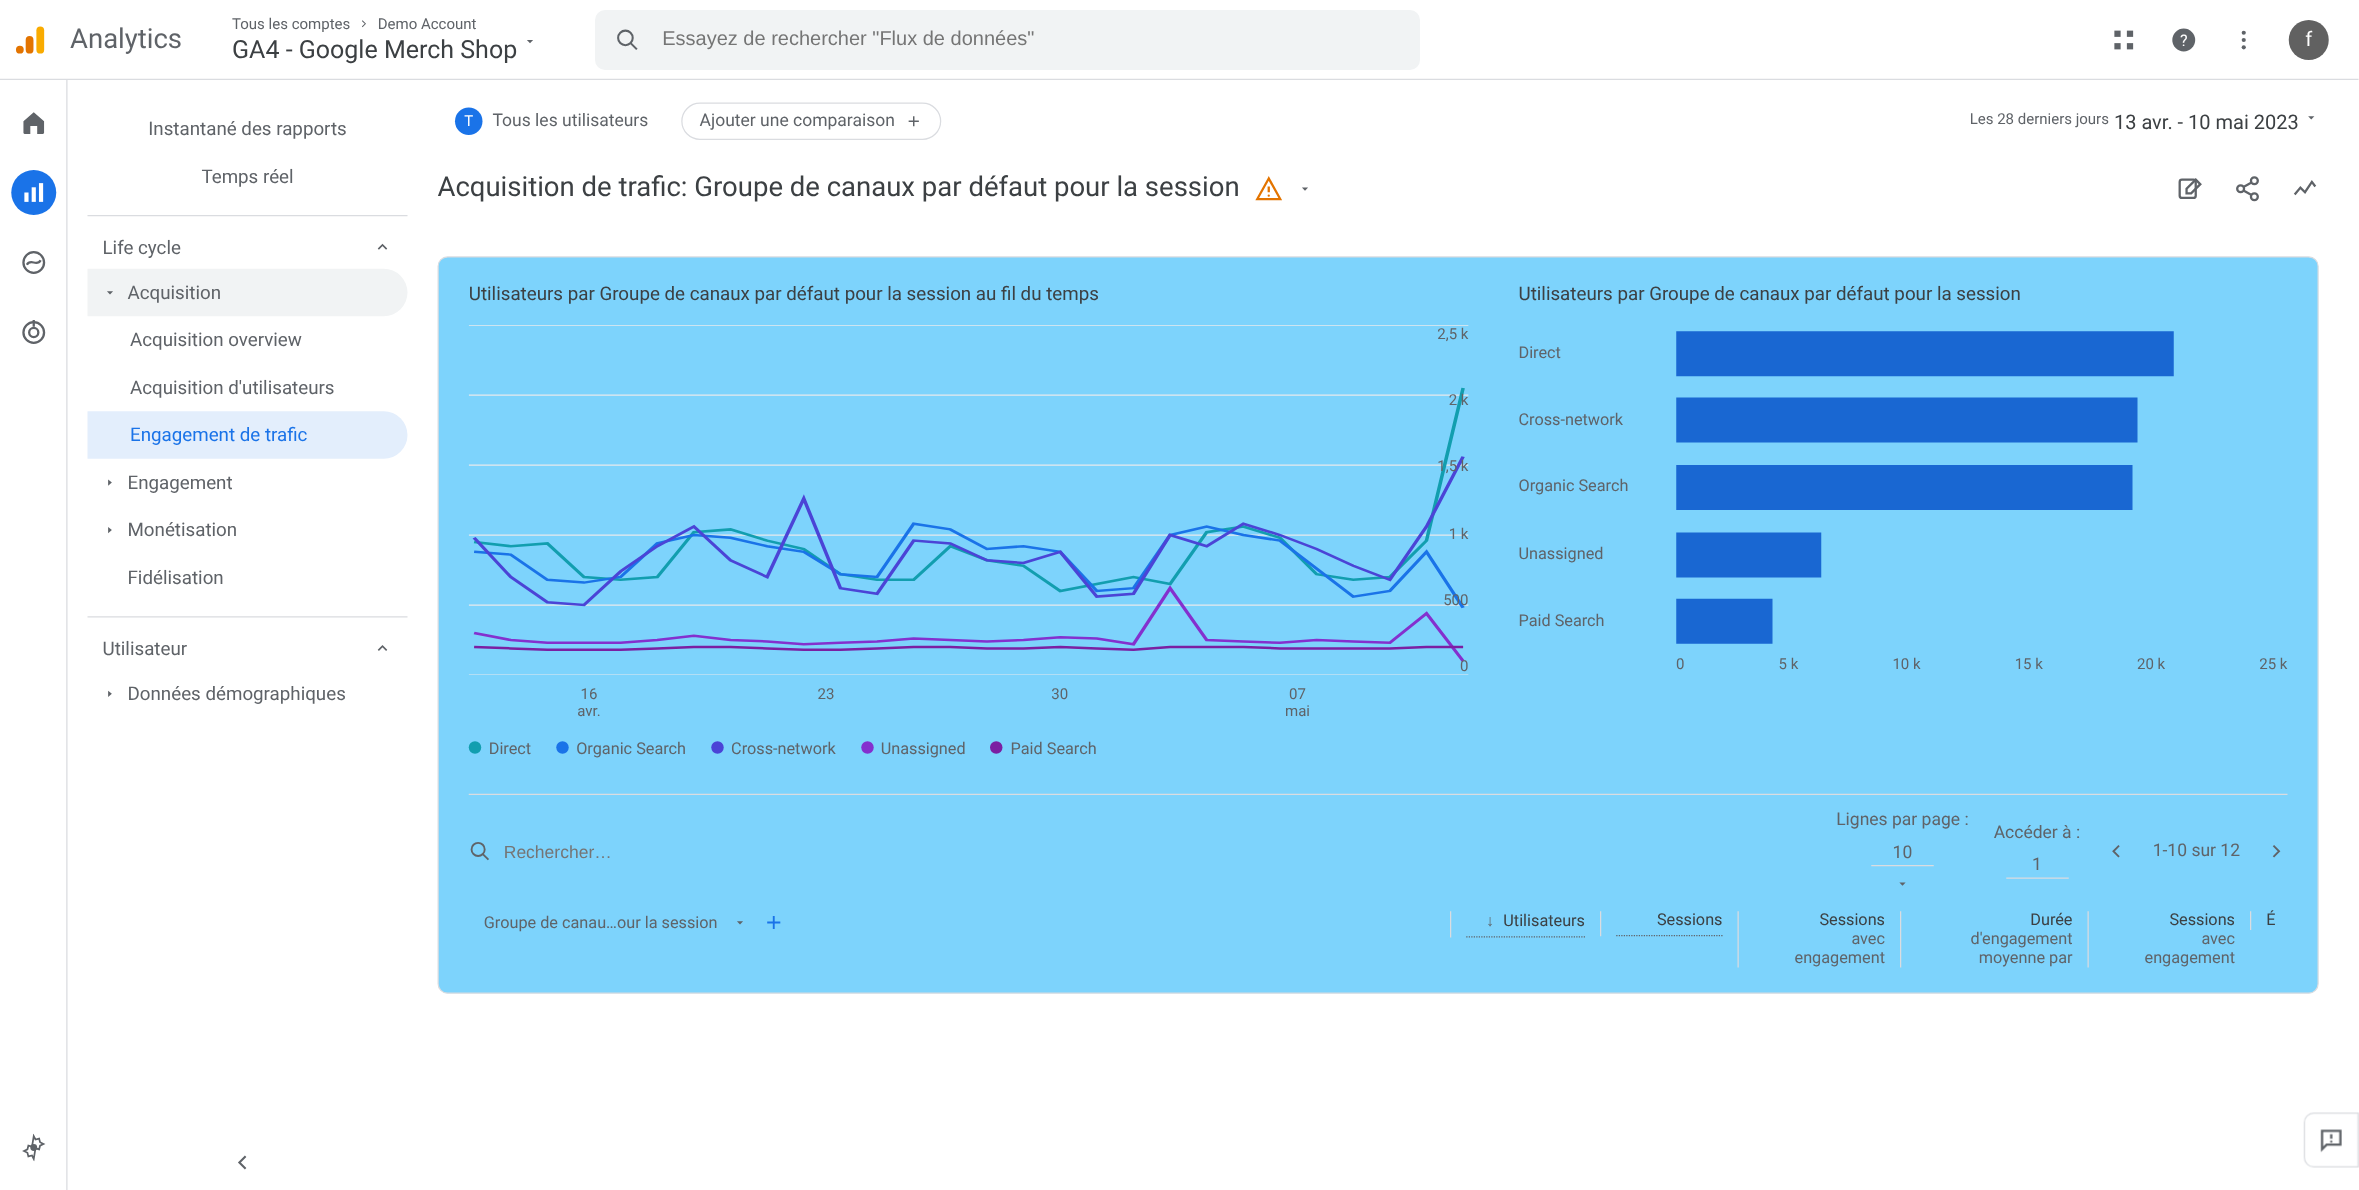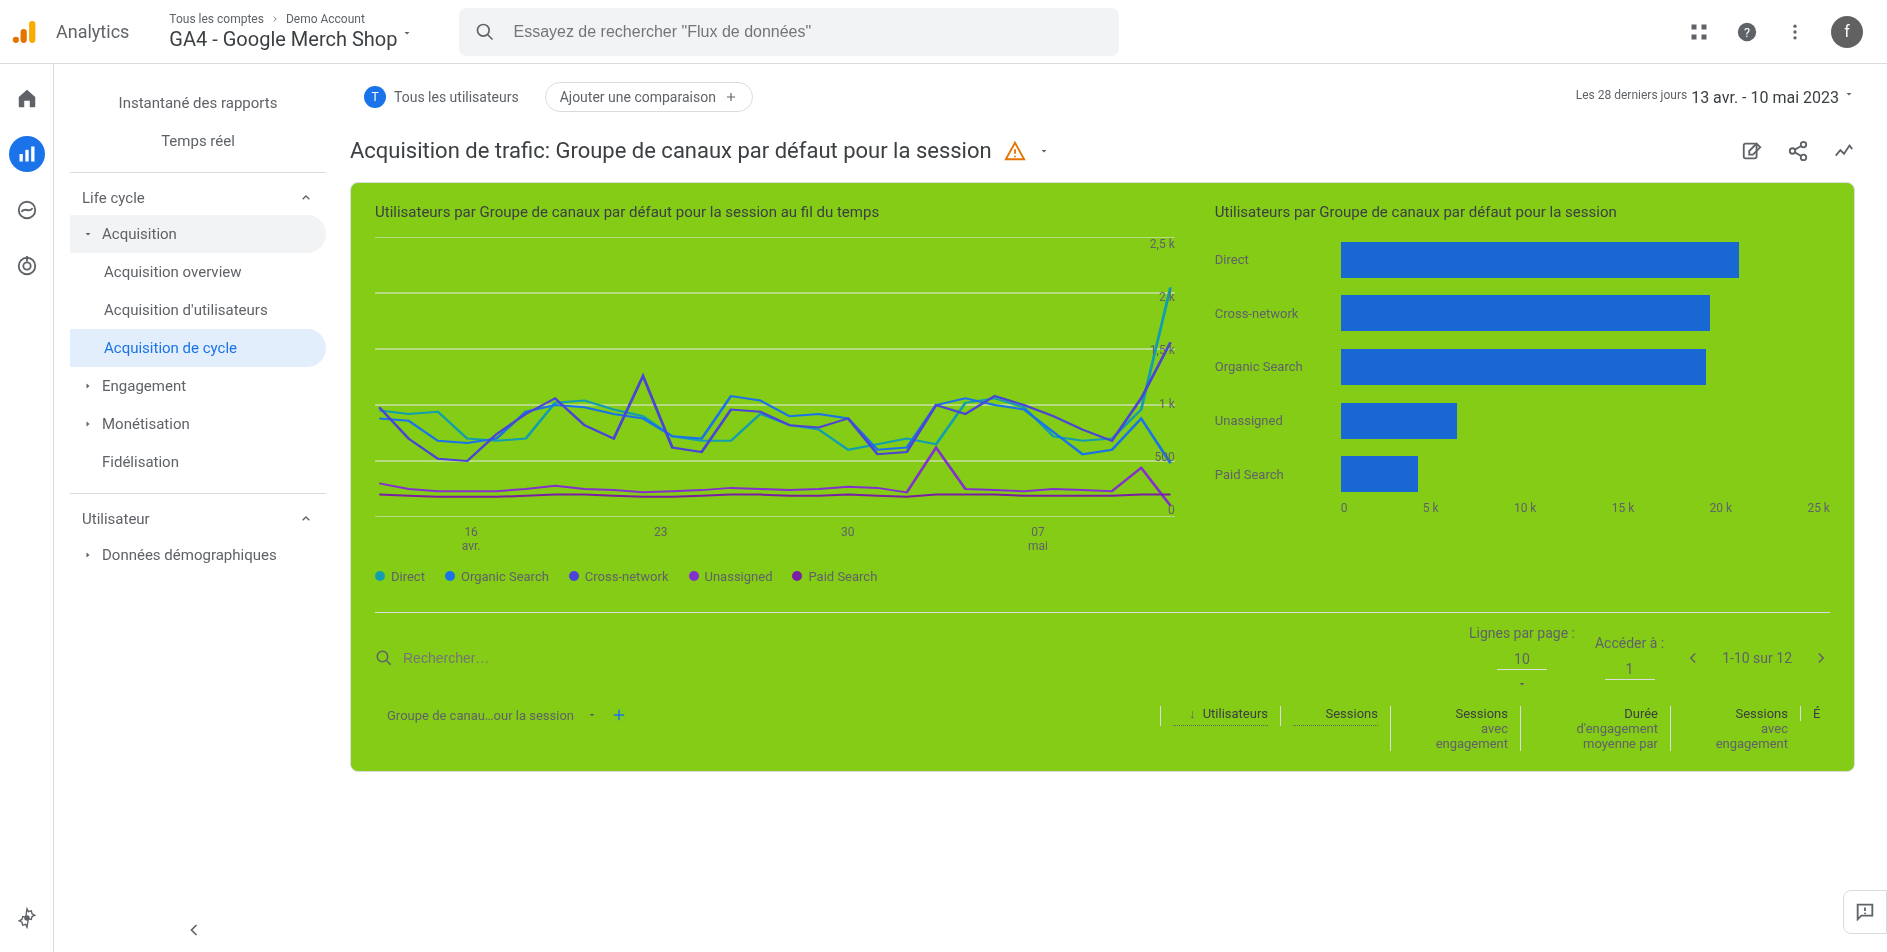--- a/index.html
+++ b/index.html
@@ -21,21 +21,21 @@
   }
   
   .topbar {
     display: flex; align-items: center;
     height: 64px; padding: 0 24px 0 12px;
     border-bottom: 1px solid var(--border);
     gap: 16px;
   }
   .ga-logo { display:flex; align-items:center; gap:4px; }
   .ga-logo svg { width: 28px; height: 28px; }
-  .product-name { font-size: 18px; color: var(--text-light); font-weight:400;}
+  .product-name { font-size: 22px; color: var(--text-light); font-weight:400;}
   .account-block { margin-left: 24px; line-height:1.2;}
   .account-block .bc { font-size:12px; color: var(--text-light); display:flex; align-items:center; gap:6px;}
   .account-block .prop { font-size:20px; color:var(--text); display:flex; align-items:flex-start; gap:4px;}
   .searchbar {
     flex: 0 1 660px;
     display:flex; align-items:center;
     height:48px; background:var(--grey-bg);
     border-radius: 8px; padding: 0 16px; gap:16px;
     color: var(--text-light);
     margin-left: 30px;
@@ -77,25 +77,25 @@
   .date-range { display:flex; align-items:flex-start; gap:4px; color: var(--text-light);}
   .date-range .dates { color: var(--text); font-size:16px;}
 
   .title-row { display:flex; align-items:center; justify-content:space-between; margin-top: 24px;}
   .title-row h1 { font-size: 22px; font-weight:400; margin:0; display:flex; align-items:center; gap:12px;}
   .title-actions { display:flex; gap: 24px; color: var(--text-light);}
   .add-filter { margin-top: 12px; }
   .add-filter .chip { border-style:dashed; }
 
   .card {
-    margin-top: 19px;
+    margin-top: 42px;
     border:1px solid var(--border);
     border-radius:8px;
     padding: 20px 24px;
-    background:#84cc16;
+    background:#7dd3fc;
   }
   .charts { display:flex; gap: 40px;}
   .line-col { flex: 1.3;}
   .bar-col { flex: 1;}
   .chart-title { font-size:15px; color:var(--text); margin-bottom: 16px;}
   .line-plot { position:relative; height: 280px; }
   .y-ticks { position:absolute; right:0; top:0; height:100%; width:40px; display:flex; flex-direction:column; justify-content:space-between; text-align:right; color:var(--text-light); font-size:12px;}
   .x-ticks { display:flex; justify-content:space-around; color:var(--text-light); font-size:12px; margin-top:8px; padding-right:40px;}
   .legend { display:flex; gap:20px; margin-top:16px; color:var(--text-light); font-size:13px; flex-wrap:wrap;}
   .legend .dot { width:10px;height:10px;border-radius:50%; display:inline-block; margin-right:6px;}
@@ -247,21 +247,21 @@
           </svg>
         <span>Acquisition</span>
       </div>
       <div class="sub-item sub-sub">
           <span>Acquisition overview</span>
         </div>
       <div class="sub-item sub-sub">
           <span>Acquisition d'utilisateurs</span>
         </div>
       <div class="sub-item sub-sub selected">
-          <span>Acquisition de cycle</span>
+          <span>Engagement de trafic</span>
         </div>
       <div class="sub-item">
         <svg width="12" height="12" viewBox="0 0 24 24">
             <path d="M9 7l6 5-6 5z" fill="#5f6368"></path>
           </svg>
         <span>Engagement</span>
       </div>
       <div class="sub-item">
         <svg width="12" height="12" viewBox="0 0 24 24">
             <path d="M9 7l6 5-6 5z" fill="#5f6368"></path>

